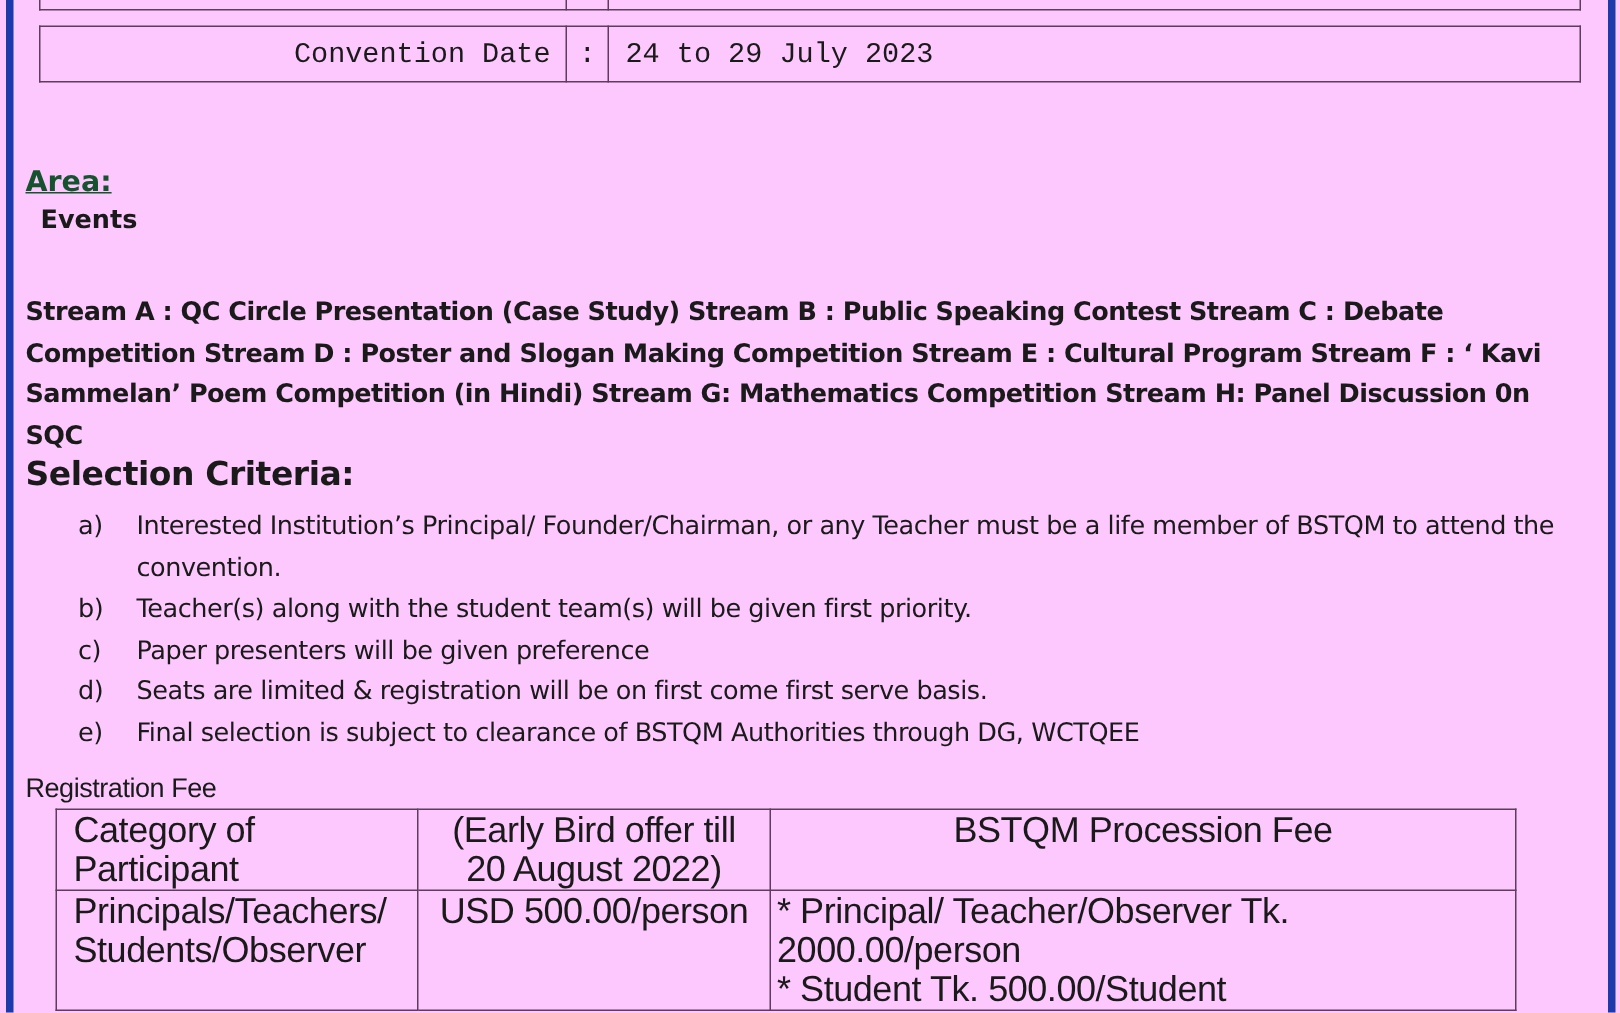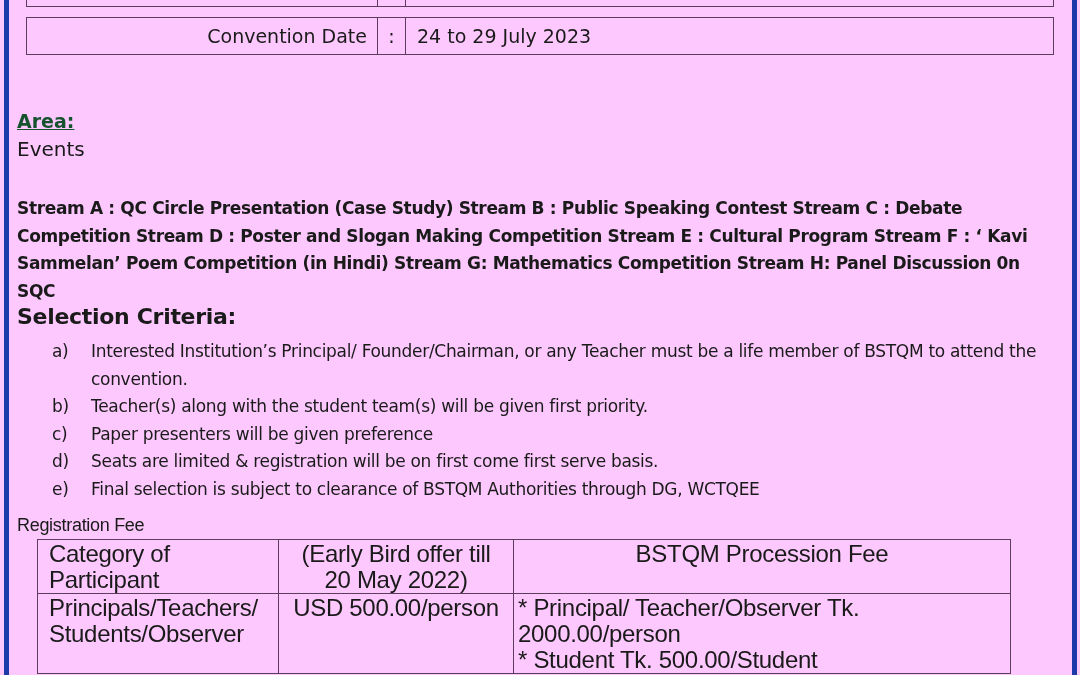--- a/index.html
+++ b/index.html
@@ -12,24 +12,24 @@
   .frame-right { position:absolute; left:1072px; top:0; width:5px; height:675px; background:#1c3aa9; }
 
   
   .info-table { position:absolute; left:26px; border-collapse:collapse; font-family:"DejaVu Sans", sans-serif; }
   .info-table td { border:1px solid #5e3c5e; padding:0; height:36px; font-size:19px; }
   .info-table .k { width:351px; text-align:right; padding-right:10px; box-sizing:border-box; }
   .info-table .c { width:27px; text-align:center; }
   .info-table .v { width:648px; padding-left:11px; box-sizing:border-box; }
   .top-partial { top:-30px; }
   .top-partial td { height:35px; }
-  .main-info { top:17px; }
+  .main-info { top:17px;font-family:Liberation Mono, monospace; }
 
   .area-label { position:absolute; left:17px; top:110px; font-family:"DejaVu Sans", sans-serif; font-weight:bold; font-size:19px; color:#14532d; text-decoration:underline; }
-  .events-label { position:absolute; left:17px; top:137px; font-family:"DejaVu Sans", sans-serif; font-weight:normal; font-size:20px; }
+  .events-label { position:absolute; left:27px; top:137px; font-family:"DejaVu Sans", sans-serif; font-weight:bold; font-size:17px; }
   .streams { position:absolute; left:17px; top:163px; width:1040px; font-family:"DejaVu Sans", sans-serif; font-weight:bold; font-size:17px; line-height:27.5px; letter-spacing:-0.35px;margin-top:32px; }
 
   .sel-title { position:absolute; left:17px; top:304px; font-family:"DejaVu Sans", sans-serif; font-weight:bold; font-size:22px; letter-spacing:-0.3px; }
   .criteria { position:absolute; left:52px; top:338px; margin:0; padding:0; list-style:none; font-family:"DejaVu Sans", sans-serif; font-size:17px; line-height:27.5px; letter-spacing:-0.3px; }
   .criteria li { display:flex; }
   .criteria .m { width:39px; flex:none; }
   .criteria .t { width:950px; }
 
   .reg-label { position:absolute; left:17px; top:515px; font-size:18px; letter-spacing:-0.3px; }
   .reg-table { position:absolute; left:37px; top:539px; border-collapse:collapse; font-size:24px; letter-spacing:-0.3px; }
@@ -96,21 +96,21 @@
     </li>
 </ul>
 
 <div class="reg-label">Registration Fee</div>
 <table class="reg-table">
   <tbody>
       <tr class="hdr">
     <td class="c1">Category of Participant</td>
     <td class="c2">
       <div>(Early Bird offer till</div>
-      <div>20 May 2022)</div>
+      <div>20 August 2022)</div>
     </td>
     <td class="c3 hdr-cell">BSTQM Procession Fee</td>
   </tr>
   <tr class="row">
     <td class="c1">
       <div>Principals/Teachers/</div>
       <div>Students/Observer</div>
     </td>
     <td class="c2">USD 500.00/person</td>
     <td class="c3">

